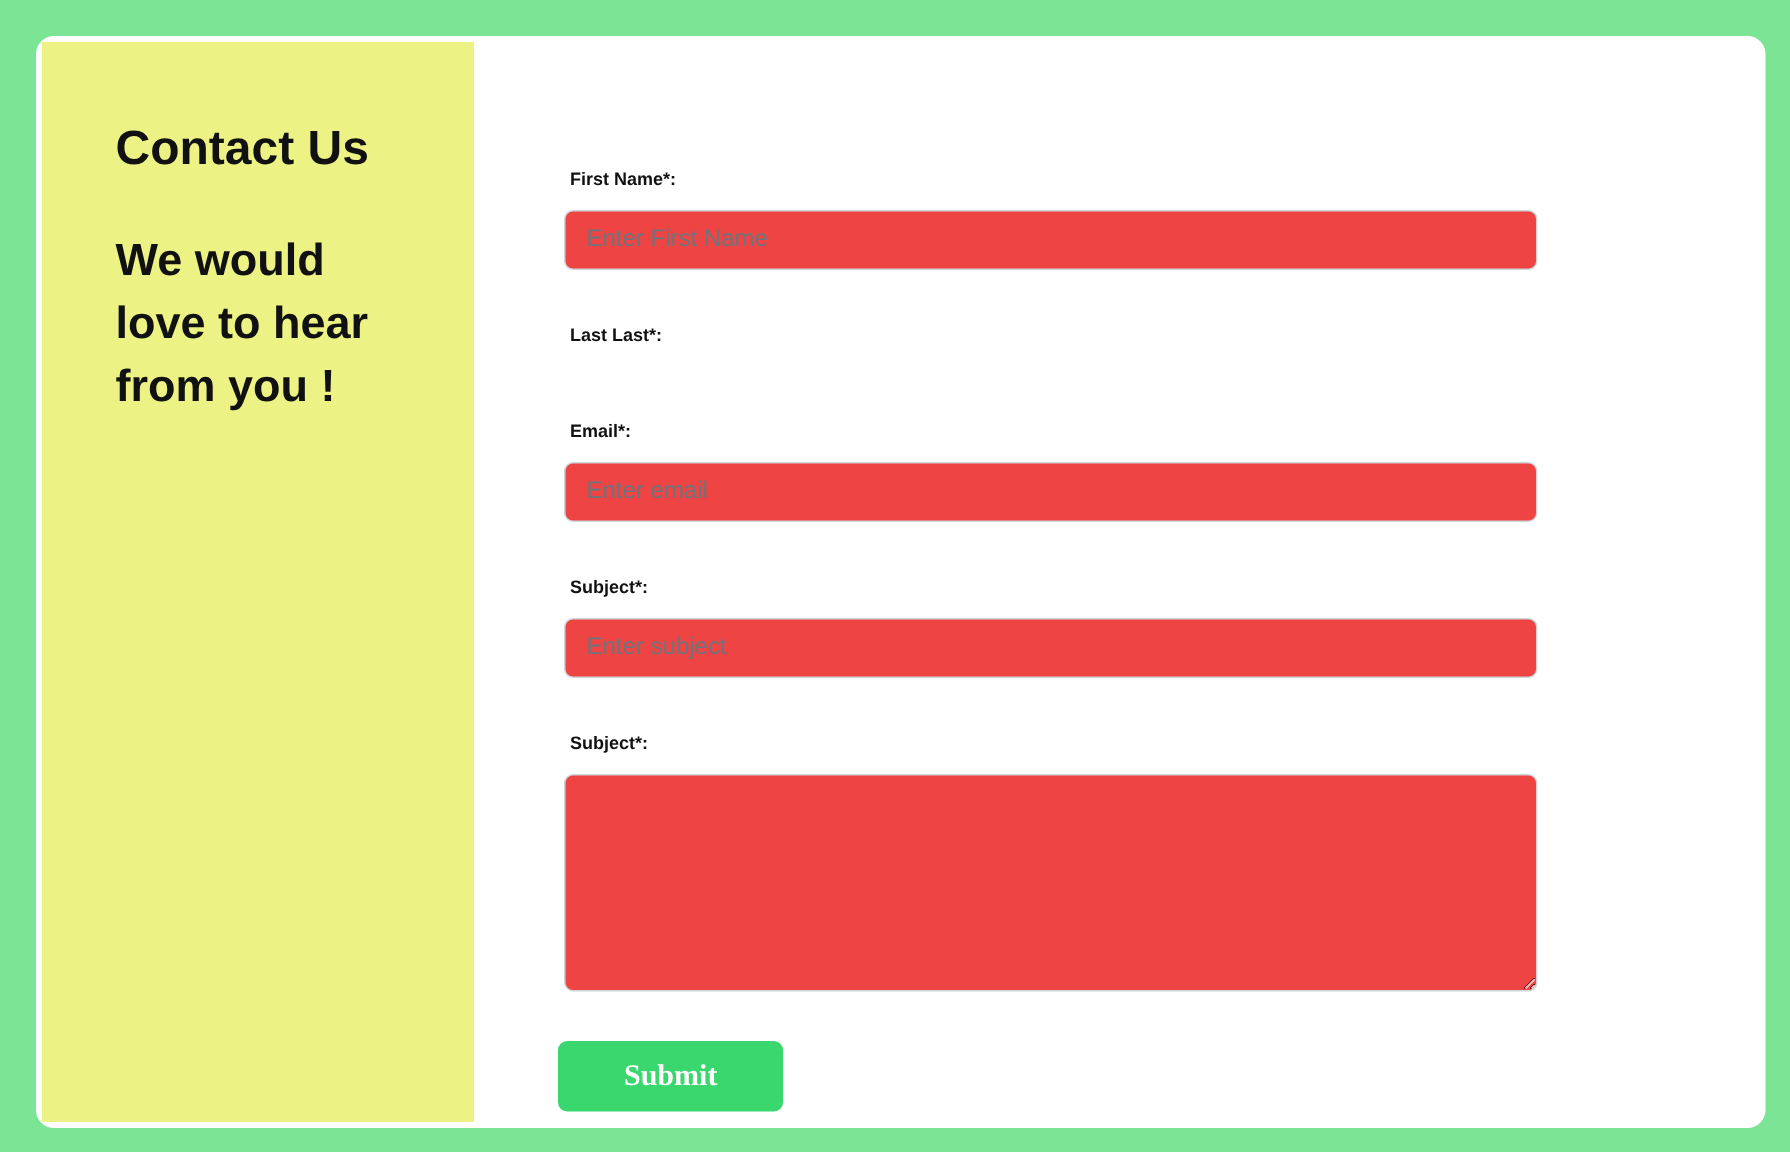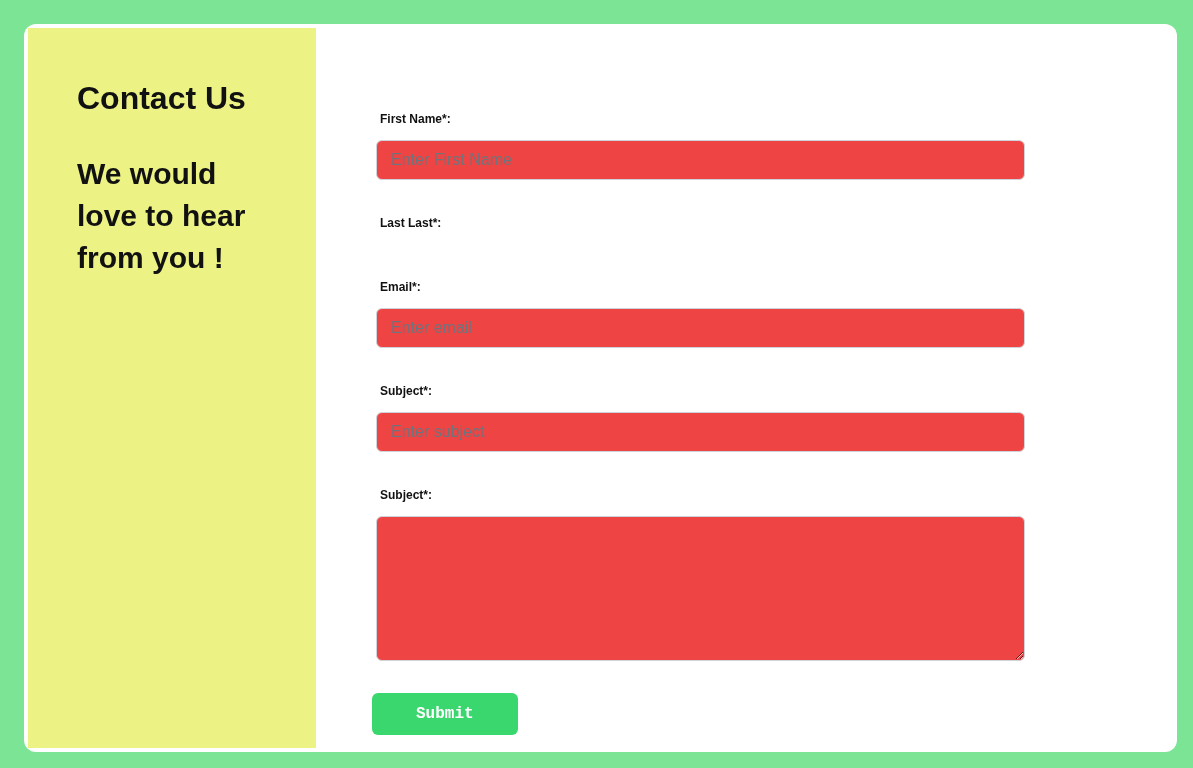--- a/index.html
+++ b/index.html
@@ -72,24 +72,24 @@
     textarea.form-control {
       height: 145px;
       resize: vertical;
     }
     .submit-btn {
       background-color: #3ad66e;
       color: #ffffff;
       border: none;
       border-radius: 6px;
       padding: 12px 44px;
-      font-size: 16px;
+      font-size: 20px;
       font-weight: 600;
       cursor: pointer;
-      font-family: Liberation Mono, monospace;
+      font-family: Liberation Serif, serif;
     }
   </style>
 </head>
 <body>
 
 <div class="container">
   <aside class="sidebar">
     <h2>Contact Us</h2>
     <p>We would love to hear from you !</p>
   </aside>

